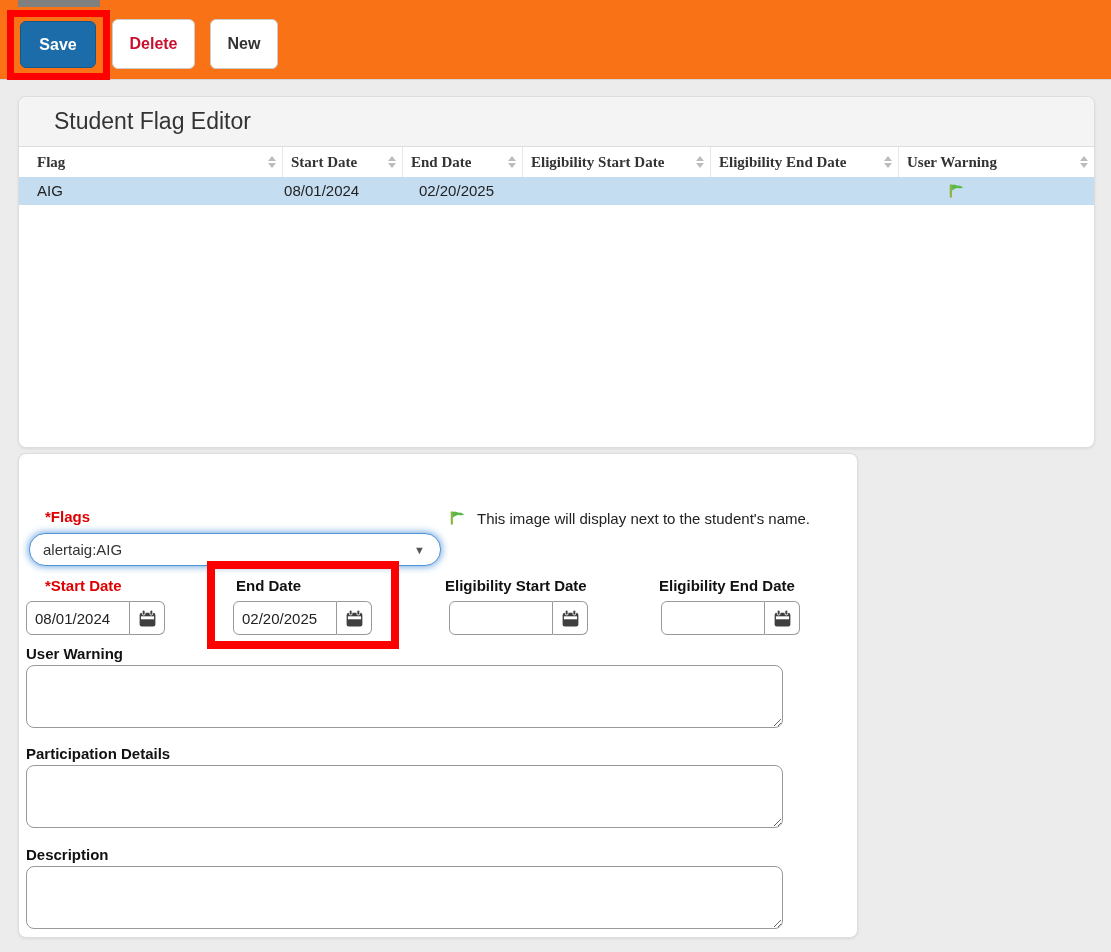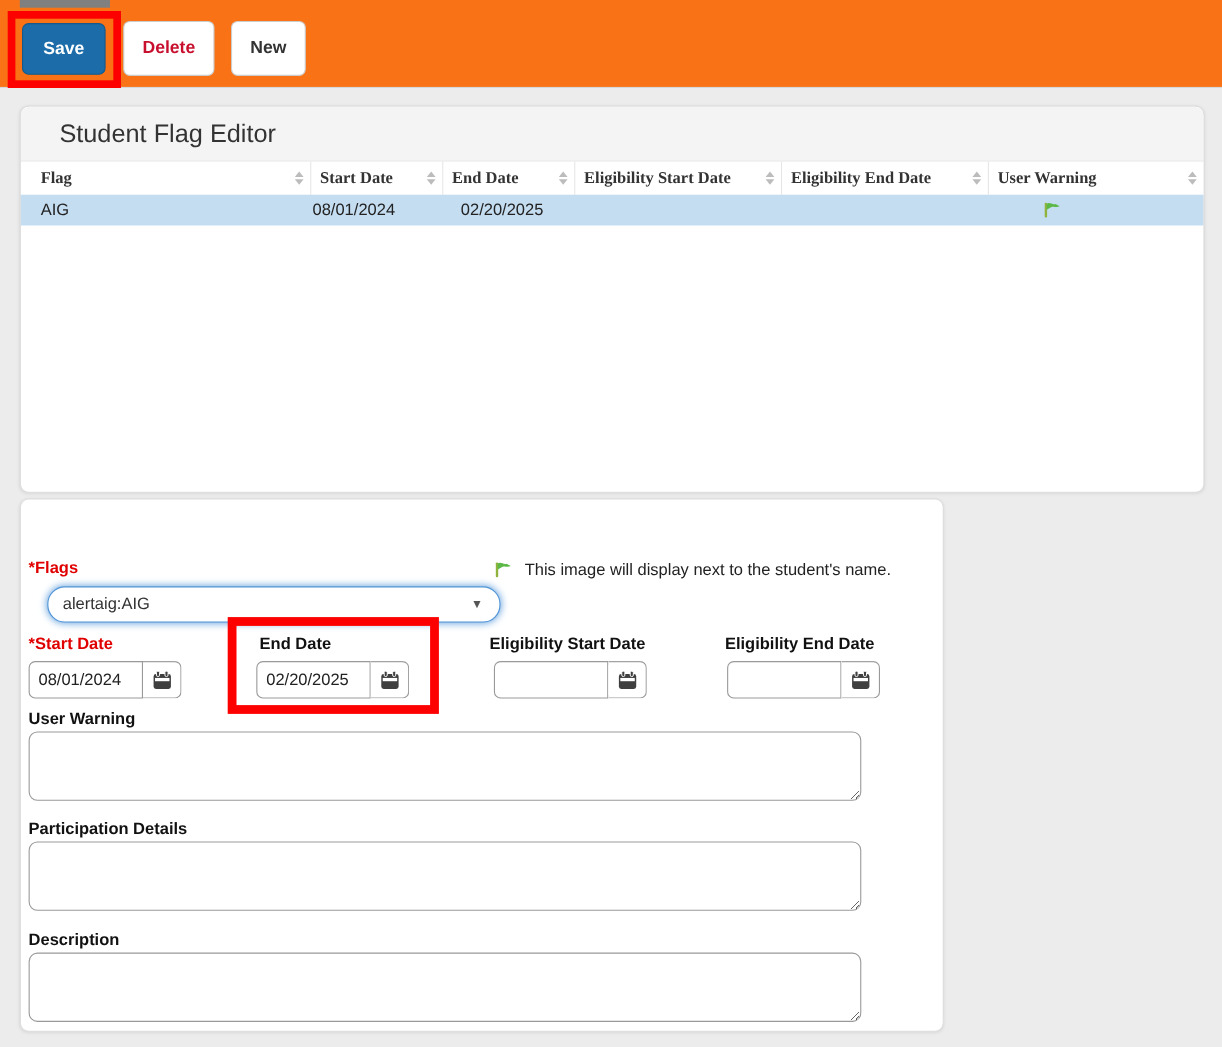--- a/index.html
+++ b/index.html
@@ -39,27 +39,27 @@
   .trow { display:flex; height:28px; background:#c5ddf1; cursor:pointer;gap:33px; }
   .td { font-size:15px; color:#222222; line-height:28px; padding-left:8px; }
   .td.first { padding-left:18px; }
   .c0{width:264px;} .c1{width:120px;} .c2{width:120px;} .c3{width:188px;} .c4{width:188px;} .c5{width:195px;}
 
   .flag-icon-cell { margin:5px 0 0 10px; }
 
   
   .detail-body { position:relative; height:434px; }
   .lbl { position:absolute; font-size:15px; font-weight:bold; color:#111111; white-space:nowrap; }
-  .lbl.req-red { color:#e00000; }
+  .lbl.req-red { color:#e00000;margin-left:19px; }
   .req { color:#e00000; }
 
   .flag-info { position:absolute; left:429px; top:55px; display:flex; align-items:center; gap:10px; }
   .flag-info-text { font-size:15px; color:#222222; }
 
-  .dropdown { position:absolute; left:24px; top:79px; width:412px; height:33px; background:#ffffff; border:1px solid #4f94d6; border-radius:16px; box-shadow:0 0 7px 1px rgba(90,155,220,.85); cursor:pointer; }
+  .dropdown { position:absolute; left:10px; top:79px; width:412px; height:33px; background:#ffffff; border:1px solid #4f94d6; border-radius:16px; box-shadow:0 0 7px 1px rgba(90,155,220,.85); cursor:pointer; }
   .dropdown-text { font-size:15px; color:#333333; line-height:31px; padding-left:13px; }
   .dropdown-caret { position:absolute; right:15px; top:50%; transform:translateY(-50%); font-size:11px; color:#555555; }
 
   .dategroup { position:absolute; top:147px; height:34px; display:flex; }
   .dategroup input { width:104px; height:34px; border:1px solid #999999; border-radius:6px 0 0 6px; font-size:15px; color:#222222; padding:0 8px; font-family:"Liberation Sans",sans-serif; outline:none; background:#ffffff; }
   .cal-btn { width:35px; height:34px; border:1px solid #999999; border-left:none; border-radius:0 6px 6px 0; background:#ffffff; display:flex; align-items:center; justify-content:center; cursor:pointer; }
 
   .ta { position:absolute; left:7px; width:757px; height:63px; border:1px solid #999999; border-radius:8px; resize:both; font-family:"Liberation Sans",sans-serif; font-size:15px; padding:6px 8px; outline:none; background:#ffffff; color:#222222; }
 </style>
 </head>

